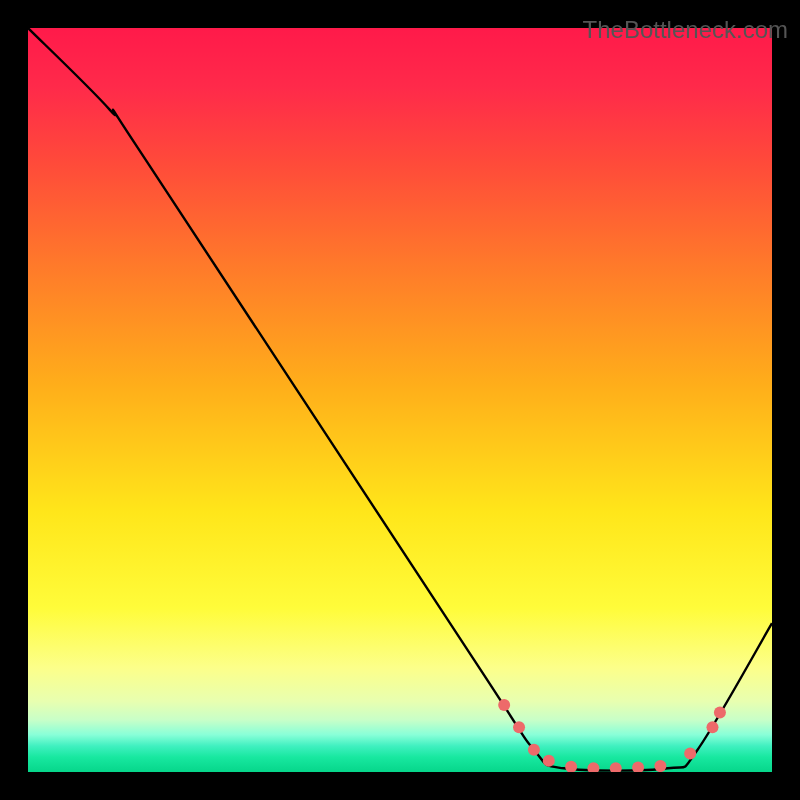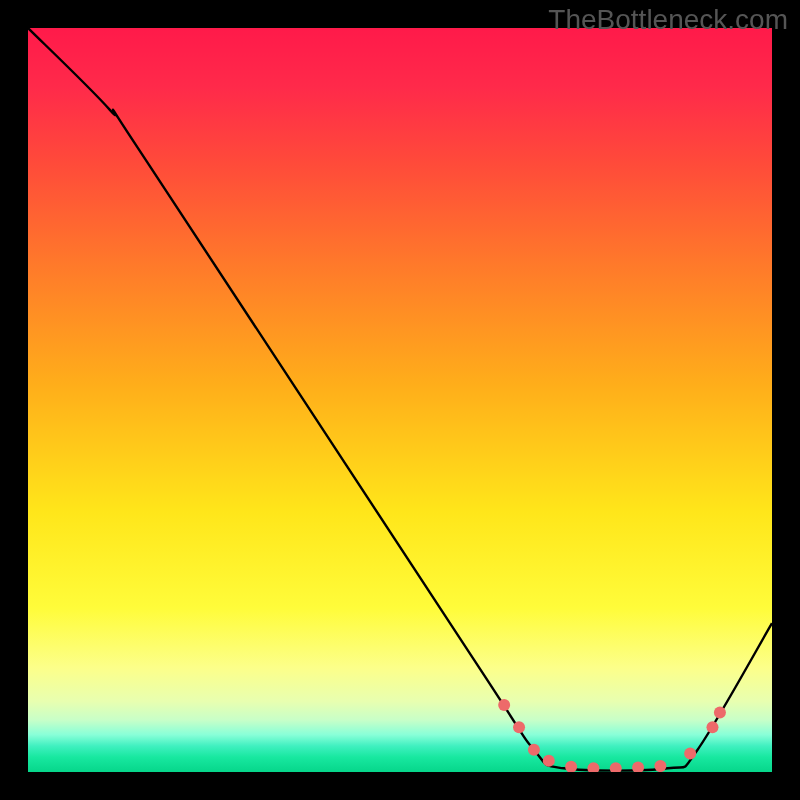--- a/index.html
+++ b/index.html
@@ -6,24 +6,24 @@
   body {
     width: 800px;
     height: 800px;
     background: #000;
     position: relative;
     font-family: Arial, sans-serif;
     overflow: hidden;
   }
   .watermark {
     position: absolute;
-    top: 4px;
+    top: 16px;
     right: 12px;
     color: #555;
-    font-size: 28px;
+    font-size: 24px;
     font-weight: 500;
     z-index: 10;
   }
   .plot-area {
     position: absolute;
     left: 28px;
     top: 28px;
     width: 744px;
     height: 744px;
   }

